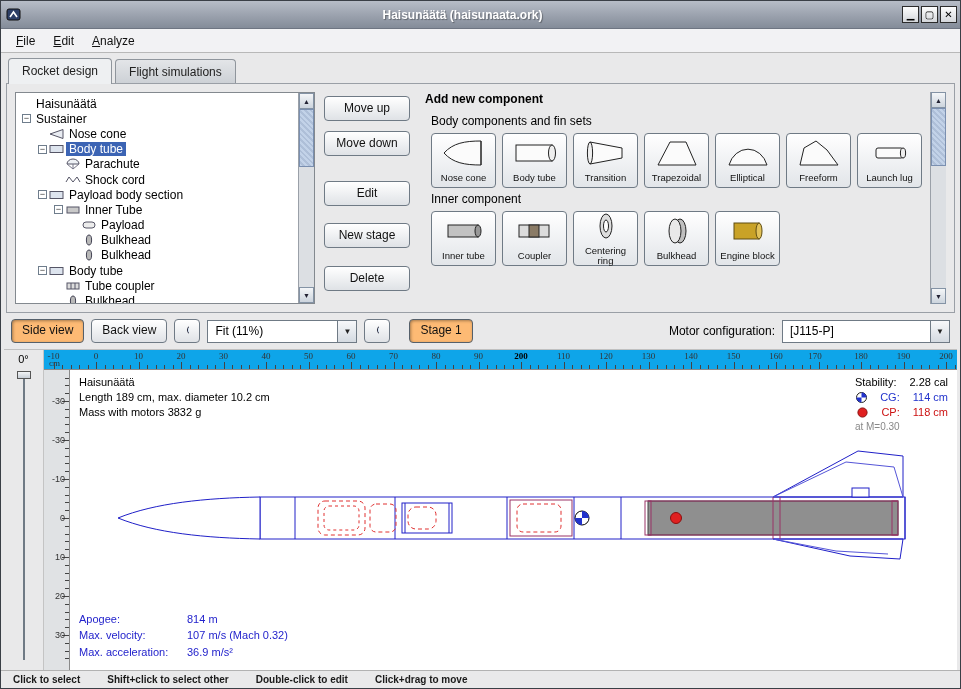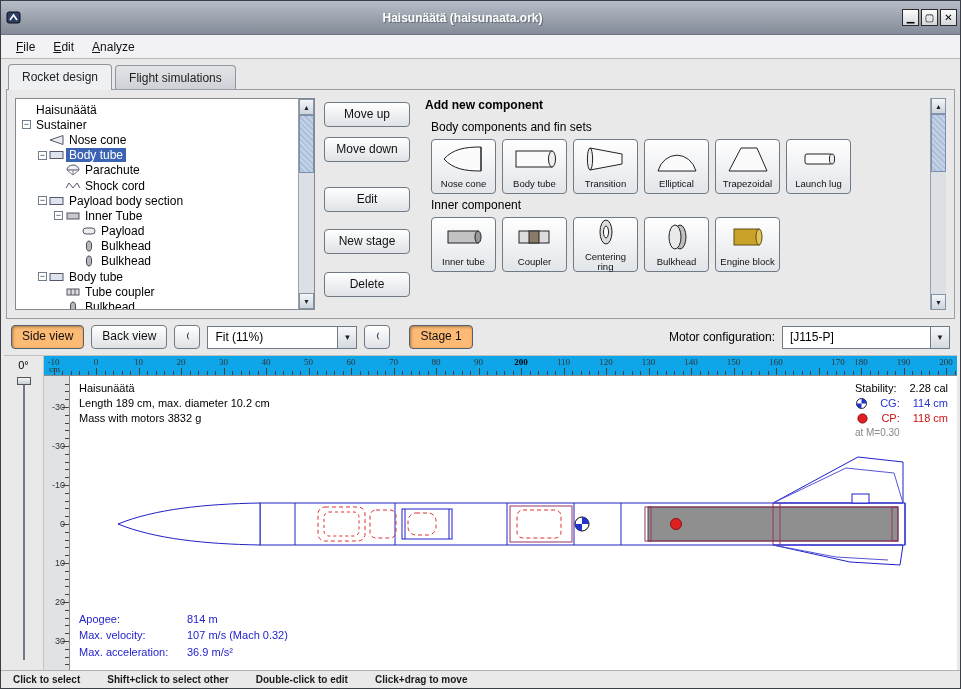--- a/index.html
+++ b/index.html
@@ -1,21 +1,21 @@
 <!DOCTYPE html>
 <html><head>
 <meta charset="utf-8">
 <style>
   * { margin:0; padding:0; box-sizing:border-box; }
   html,body { background:#d4d4d4; font-family:"Liberation Sans", sans-serif; }
   .window { width:961px; height:689px; border:1px solid #3a3f46; background:#e9e9ea;
             display:flex; flex-direction:column; position:relative; overflow:hidden; }
 
   
-  .titlebar { height:34px; background:linear-gradient(#b7bdc7,#9aa1ad 55%,#848c99);
+  .titlebar { height:28px; background:linear-gradient(#b7bdc7,#9aa1ad 55%,#848c99);
               display:flex; align-items:center; padding:7px 3px; flex:none; border-bottom:1px solid #6e7582; }
   .title-icon { width:15px; height:15px; margin:0 4px 0 2px; display:flex; }
   .title-text { flex:1; text-align:center; color:#fff; font-weight:bold; font-size:12px;
                 text-shadow:1px 1px 1px rgba(0,0,0,.35); }
   .win-controls { display:flex; }
   .win-btn { width:17px; height:17px; margin-left:2px; background:linear-gradient(#fdfdfd,#d4d7db);
              border:1px solid #2b2b2b; display:flex; align-items:center; justify-content:center;
              font-size:10px; color:#000; line-height:1; }
 
   
@@ -318,29 +318,35 @@
               </div>
               <div class="comp-btn">
                 <span><svg width="46" height="30">
                     <path d="M7,4 L39,10 L39,20 L7,26 Z" fill="#fbfbfb" stroke="#222"></path>
                     <ellipse cx="7" cy="15" rx="2.6" ry="11" fill="#eee" stroke="#222"></ellipse>
                   </svg></span>
                 <span class="comp-label">Transition</span>
               </div>
               <div class="comp-btn">
                 <span><svg width="46" height="30">
+                    <polygon points="4,27 16,4 32,4 42,27" fill="#fbfbfb" stroke="#222"></polygon>
+                  </svg></span>
+                <span class="comp-label">Trapezoidal</span>
+              </div>
+              <div class="comp-btn">
+                <span><svg width="46" height="30">
                     <path d="M4,27 A20,23 0 0 1 42,27 Z" fill="#fbfbfb" stroke="#222"></path>
                   </svg></span>
                 <span class="comp-label">Elliptical</span>
               </div>
               <div class="comp-btn">
                 <span><svg width="46" height="30">
-                    <polygon points="4,27 16,4 32,4 42,27" fill="#fbfbfb" stroke="#222"></polygon>
-                  </svg></span>
-                <span class="comp-label">Trapezoidal</span>
+                    <polygon points="4,27 8,10 20,3 31,12 42,27" fill="#fbfbfb" stroke="#222"></polygon>
+                  </svg></span>
+                <span class="comp-label">Freeform</span>
               </div>
               <div class="comp-btn">
                 <span><svg width="46" height="30">
                     <rect x="9" y="10" width="27" height="10" rx="2" fill="#fbfbfb" stroke="#222"></rect>
                     <ellipse cx="36" cy="15" rx="2.6" ry="5" fill="#eee" stroke="#222"></ellipse>
                   </svg></span>
                 <span class="comp-label">Launch lug</span>
               </div>
             </div>
             <div class="group-label">Inner component</div>
@@ -548,21 +554,21 @@
         <span class="h-label" style="left: 349.5px;">70</span>
         <span class="h-label" style="left: 392px;">80</span>
         <span class="h-label" style="left: 434.5px;">90</span>
         <span class="h-label bold" style="left: 477px;">200</span>
         <span class="h-label" style="left: 519.5px;">110</span>
         <span class="h-label" style="left: 562px;">120</span>
         <span class="h-label" style="left: 604.5px;">130</span>
         <span class="h-label" style="left: 647px;">140</span>
         <span class="h-label" style="left: 689.5px;">150</span>
         <span class="h-label" style="left: 732px;">160</span>
-        <span class="h-label" style="left: 794px;">170</span>
+        <span class="h-label" style="left: 771px;">170</span>
         <span class="h-label" style="left: 817px;">180</span>
         <span class="h-label" style="left: 859.5px;">190</span>
         <span class="h-label" style="left: 902px;">200</span>
       </div>
     <div class="vruler" id="vruler">
         <div class="v-tick" style="top: 7.6px; width: 4px;"></div>
         <div class="v-tick" style="top: 15.4px; width: 4px;"></div>
         <div class="v-tick" style="top: 23.2px; width: 4px;"></div>
         <div class="v-tick" style="top: 31px; width: 7px;"></div>
         <div class="v-tick" style="top: 38.8px; width: 4px;"></div>

